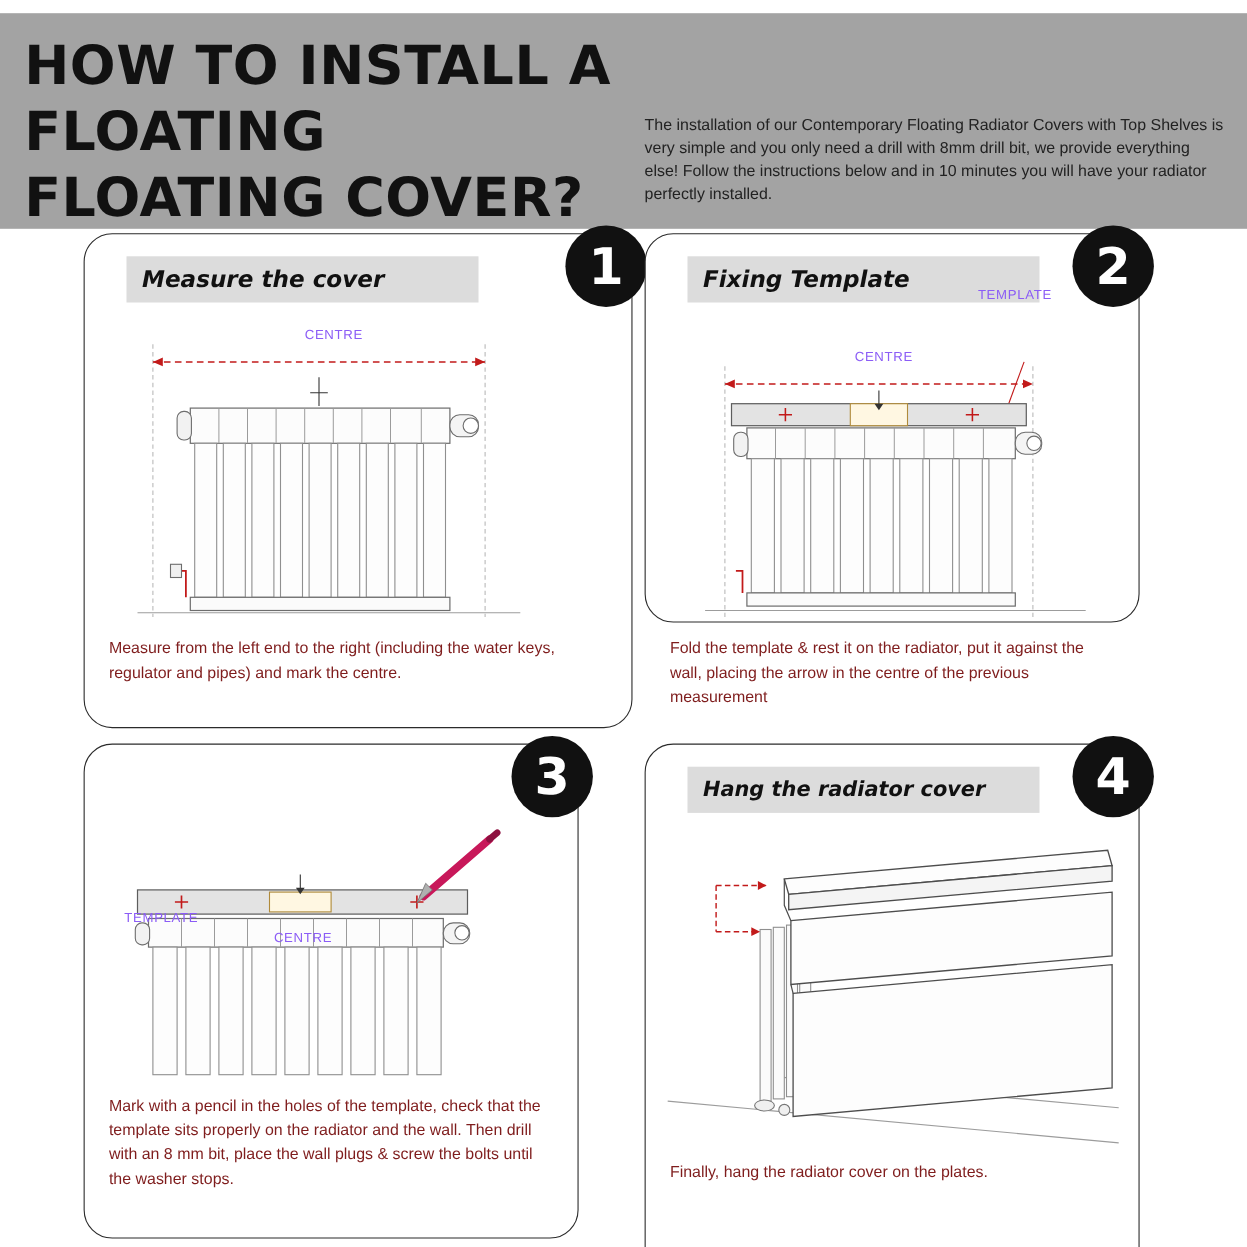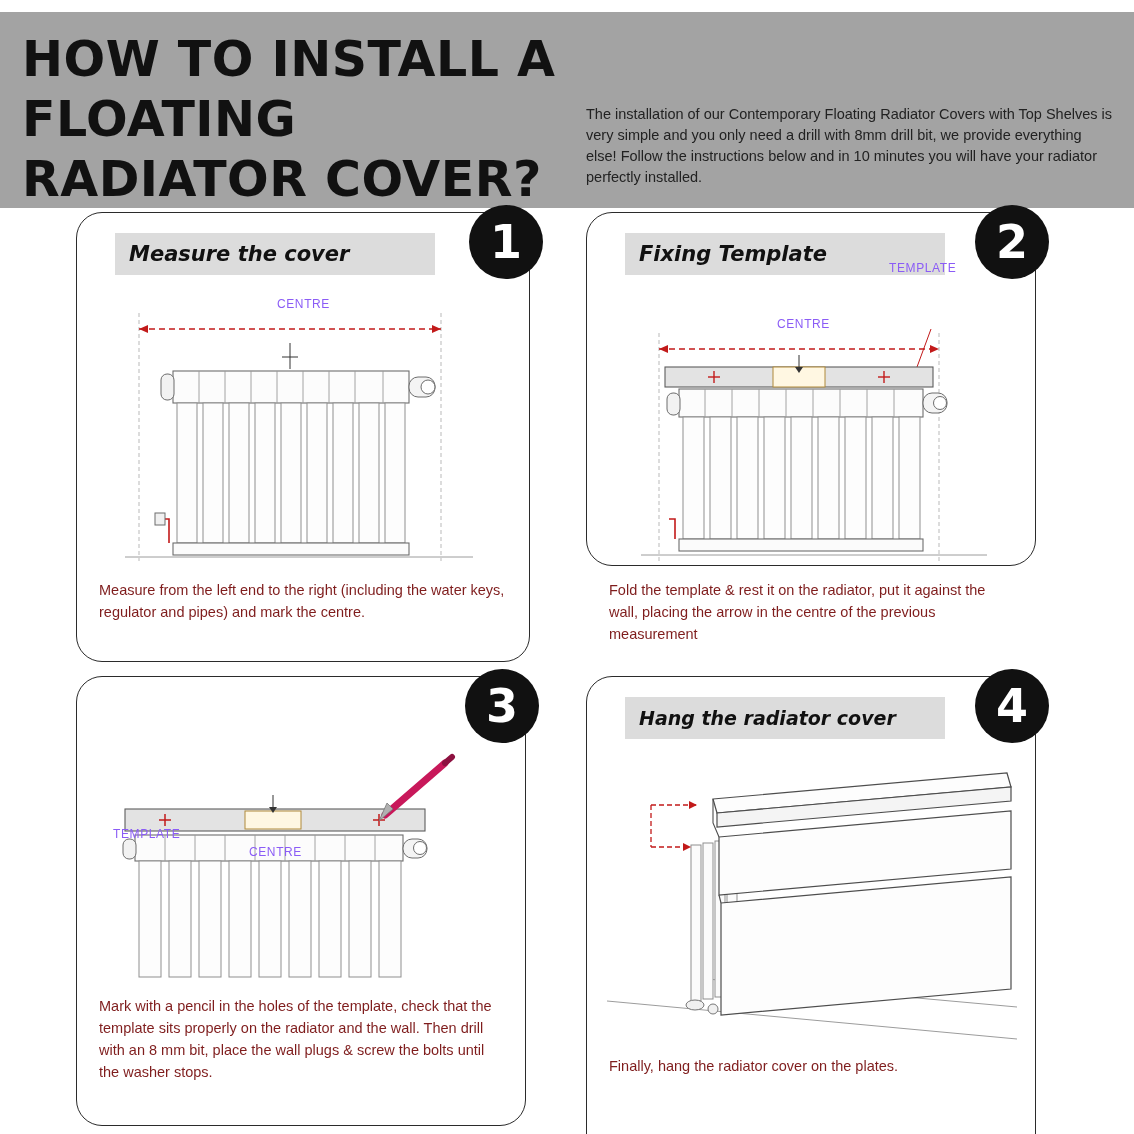--- a/index.html
+++ b/index.html
@@ -33,21 +33,21 @@
     font-family:"Liberation Sans", sans-serif;
   }
 
   
   .panel {
     position:absolute;
     border:1.6px solid #2b2b2b;
     border-radius:26px;
     background:#fff;
   }
-  #panel1 { left:76px;  top:212px; width:454px; height:450px; }
+  #panel1 { left:76px;  top:212px; width:499px; height:450px; }
   #panel2 { left:586px; top:212px; width:450px; height:354px; }
   #panel3 { left:76px;  top:676px; width:450px; height:450px; }
   #panel4 { left:586px; top:676px; width:450px; height:552px; }
 
   .panel-title-bar {
     position:absolute; left:38px; top:20px; width:320px; height:42px;
     background:#dcdcdc;
     display:flex; align-items:center;
     padding-left:14px;
   }
@@ -90,21 +90,21 @@
     color:#8b5cf6;
     font-family:Liberation Sans, sans-serif;
   }
 </style>
 </head>
 <body>
 
 <div id="header">
   <div id="header-title">
     <span>HOW TO INSTALL A  FLOATING</span>
-    <span class="l2">RADIATOR COVER?</span>
+    <span class="l2">FLOATING COVER?</span>
   </div>
   <div id="header-desc">The installation of our Contemporary Floating Radiator Covers with Top Shelves is very simple and you only need a drill with 8mm drill bit, we provide everything else!  Follow the instructions below and in 10 minutes you will have your radiator perfectly installed.</div>
 </div>
 
 <div class="panel" id="panel1">
   <div class="panel-title-bar">
     <span class="panel-title">Measure the cover</span>
   </div>
   <div class="badge">1</div>
 

